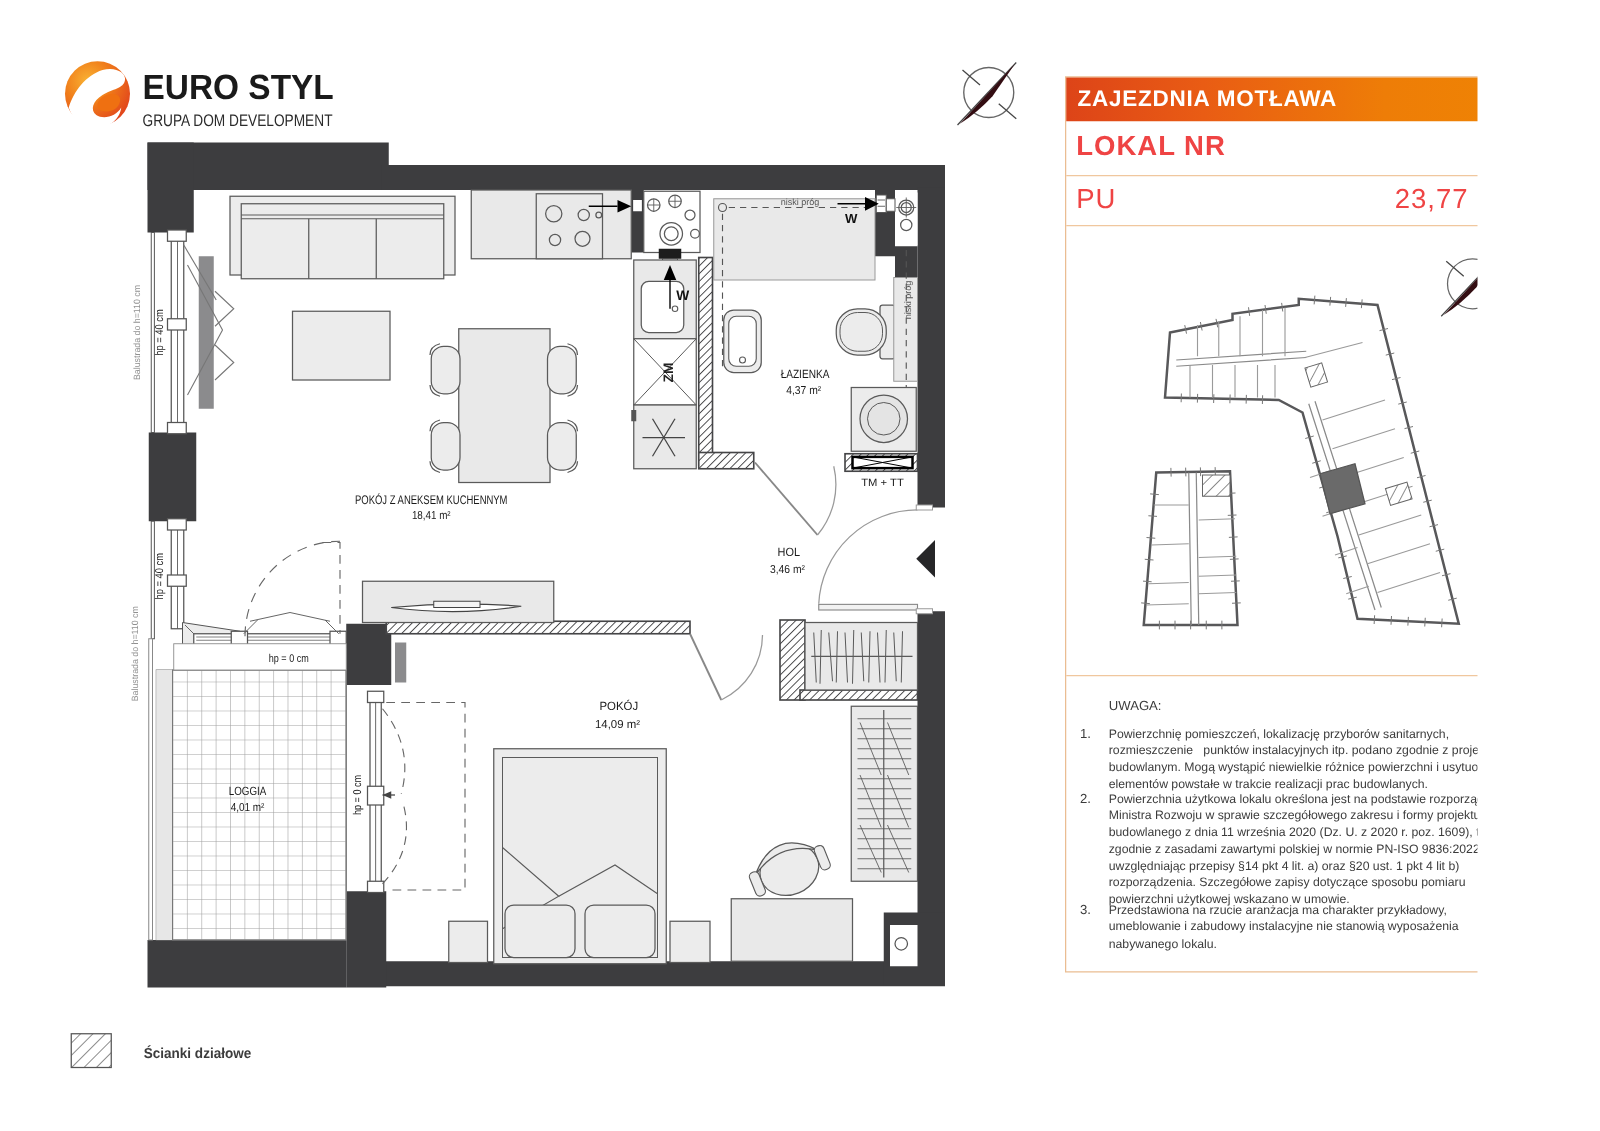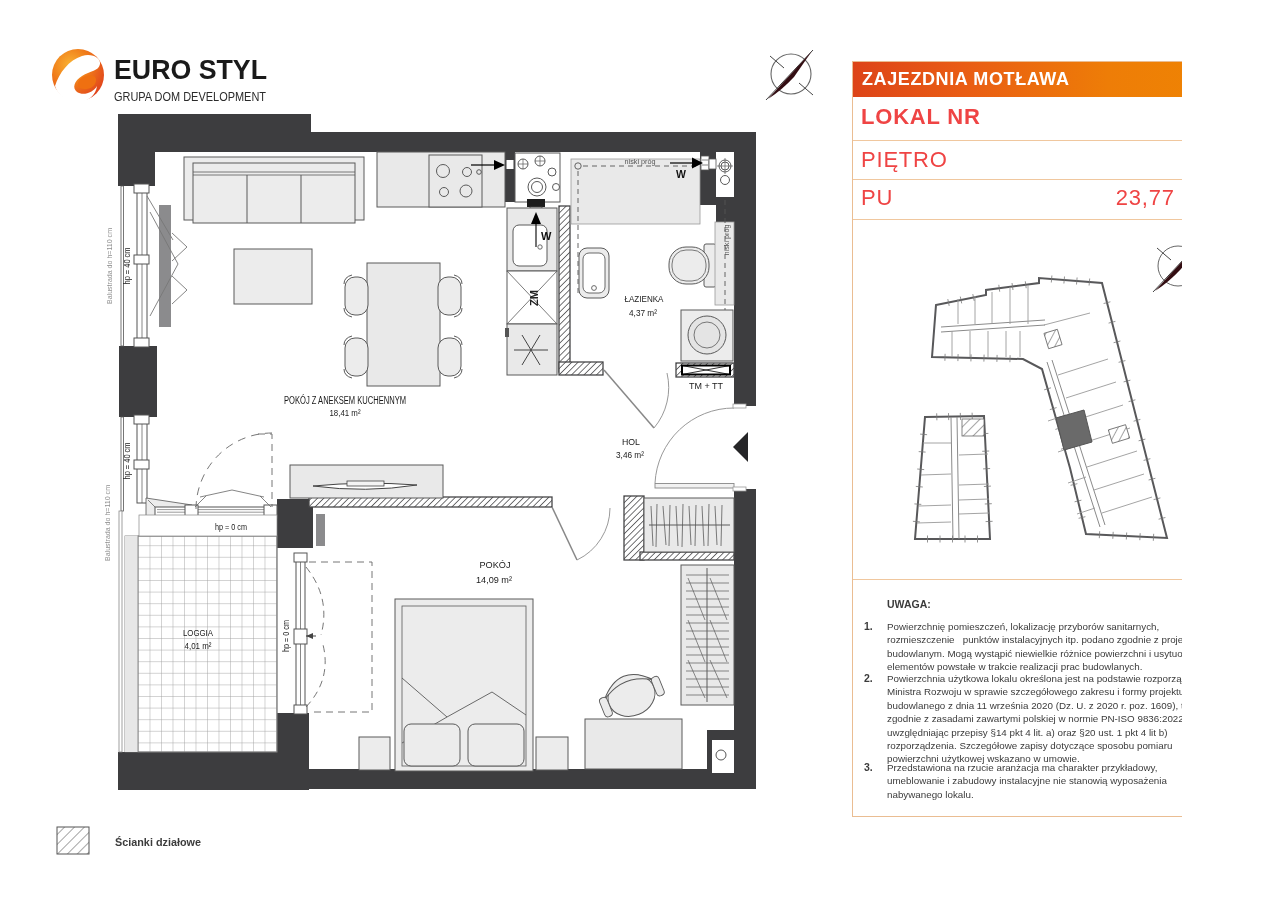--- a/index.html
+++ b/index.html
@@ -4,21 +4,21 @@
 html,body{margin:0;padding:0;background:#fff;}
 #page{position:relative;width:1182px;height:905px;overflow:hidden;background:#fff;font-family:"Liberation Sans",sans-serif;}
 .abs{position:absolute;}
 #rpanel{left:852px;top:61px;width:364px;border:1px solid #eabd92;}
 .hdr{height:35px;background:linear-gradient(90deg,#dd4418 0%,#e95c14 30%,#ee7d07 70%,#ef8403 100%);color:#fff;font-weight:bold;font-size:18px;line-height:34px;padding-left:9px;letter-spacing:.6px;}
 .row{height:43px;border-top:1px solid #f0c79e;font-size:22px;line-height:40px;padding:0 8px 0 8px;color:#ef4444;position:relative;letter-spacing:0.8px;}
 .row .v{position:absolute;right:8px;top:0;}
 #siteplanbox{height:359px;border-top:1px solid #f0c79e;}
 #notes{border-top:1px solid #f0c79e;height:236px;color:#3b3b3b;font-size:9.8px;line-height:13.4px;position:relative;}
 .nitem{position:absolute;left:34px;width:326px;white-space:nowrap;}
-.nnum{position:absolute;left:11px;font-weight:bold;font-size:10.5px;}
+.nnum{position:absolute;left:11px;font-weight:normal;font-size:10.5px;}
 </style></head>
 <body>
 <div id="page">
 
 <svg class="abs" style="left:50px;top:46px" width="280" height="62" viewBox="0 0 280 62">
 <defs>
 <radialGradient id="ball" cx="35%" cy="30%" r="80%">
 <stop offset="0%" stop-color="#f9b233"></stop>
           <stop offset="45%" stop-color="#f07d1a"></stop>
           <stop offset="100%" stop-color="#df3c1c"></stop>
@@ -386,21 +386,20 @@
 </g>
 </svg>
 
 <div id="rpanel" class="abs">
 
 <div class="hdr">ZAJEZDNIA MOTŁAWA</div>
 
 <div class="row" style="border-top:none;font-weight:bold;">LOKAL NR<span class="v">40</span></div>
 
 
-<div class="row" style="height:38px;line-height:37px;">PIĘTRO<span class="v">2</span></div>
 
 <div class="row" style="height:39px;line-height:35px;">PU<span class="v">23,77 m²</span></div>
 
 <div id="siteplanbox">
 <svg width="364" height="359" viewBox="853 257 364 359">
 <g id="siteplan">
 
 <g>
 <circle cx="1178" cy="303" r="20" fill="none" stroke="#666" stroke-width="1"></circle>
 <line x1="1153" y1="329" x2="1200" y2="279" stroke="#444" stroke-width="1"></line>

